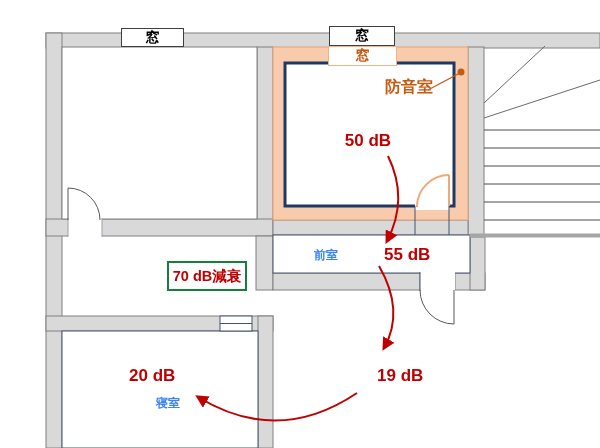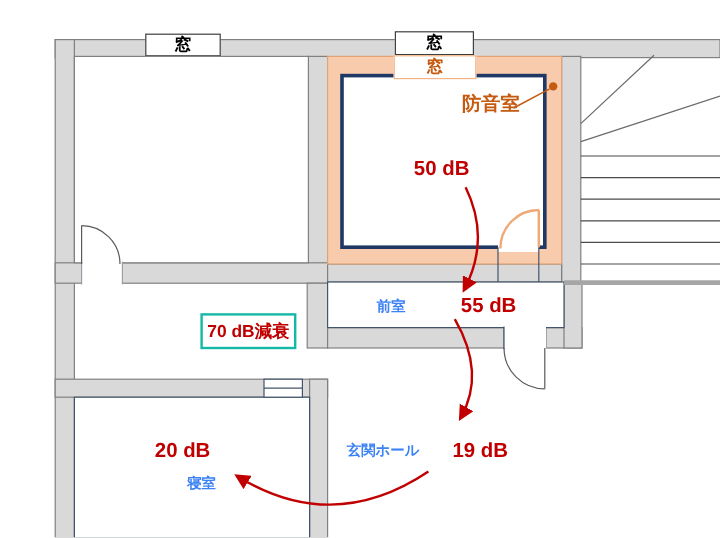--- a/index.html
+++ b/index.html
@@ -20,21 +20,21 @@
   .win.inner{border:1.5px solid #F2B385;color:#C55A11;}
   #win-left{left:121px;top:28px;width:63px;height:19px;}
   #win-sp-outer{left:329px;top:26px;width:66px;height:20px;}
   #win-sp-inner{left:328px;top:46px;width:69px;height:20px;}
   #lbl-soundproof{left:373px;top:77px;margin-left:12px;}
   #lbl-90{left:338px;top:131px;width:60px;text-align:center;}
   #lbl-zenshitsu{left:314px;top:247px;}
   #lbl-55{left:363px;top:245px;margin-left:21px;}
   #box-attenuation{
     position:absolute;left:167px;top:261px;width:80px;height:30px;
-    background:#fff;border:2px solid #14b8a6;box-sizing:border-box;
+    background:#fff;border:2px solid #15803d;box-sizing:border-box;
     display:flex;align-items:center;justify-content:center;
     color:#C00000;font-size:14.5px;font-weight:bold;
   }
   #lbl-genkan{left:289px;top:367px;}
   #lbl-25{left:377px;top:366px;}
   #lbl-20{left:129px;top:366px;}
   #lbl-shinshitsu{left:156px;top:395px;}
 </style>
 </head>
 <body>
@@ -131,17 +131,16 @@
     <span>窓</span>
   </div>
 
   <div class="lbl orange" id="lbl-soundproof">防音室</div>
   <div class="lbl red" id="lbl-90">50 dB</div>
   <div class="lbl cyan" id="lbl-zenshitsu">前室</div>
   <div class="lbl red" id="lbl-55">55 dB</div>
   <div id="box-attenuation">
     <span>70 dB減衰</span>
   </div>
-  <div class="lbl cyan" id="lbl-genkan">玄関ホール</div>
   <div class="lbl red" id="lbl-25">19 dB</div>
   <div class="lbl red" id="lbl-20">20 dB</div>
   <div class="lbl cyan" id="lbl-shinshitsu">寝室</div>
 </div>
 
 </body></html>

